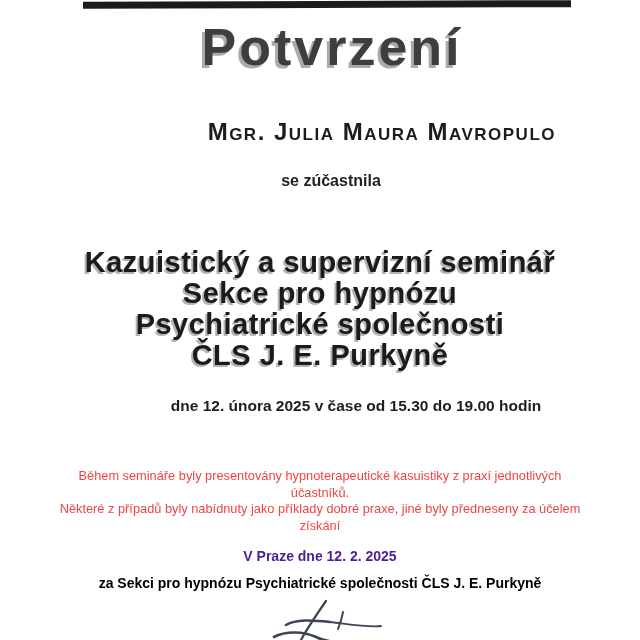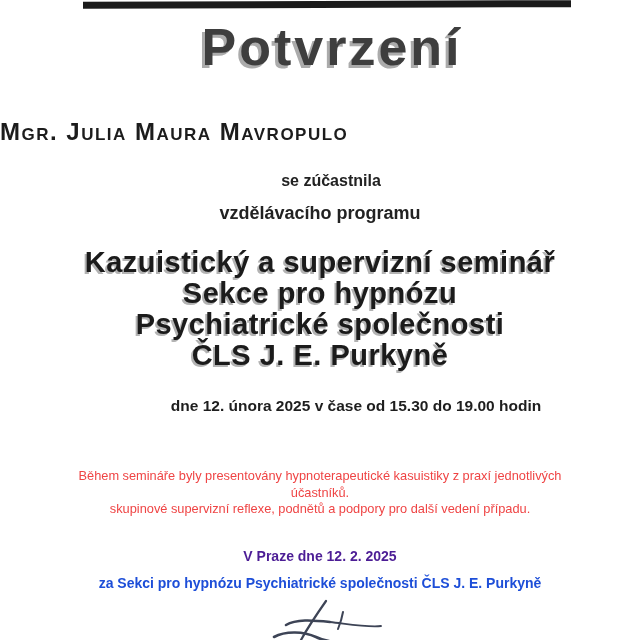--- a/index.html
+++ b/index.html
@@ -35,21 +35,21 @@
     font-weight: bold;
     letter-spacing: 3px;
     color: #3e3e3e;
     text-shadow: -3px 3px 0 #ababab;
   }
   .recipient-name {
     position: absolute;
     top: 118px;
     left: 0;
     width: 556px;
-    text-align: left;
+    text-align: right;
     font-size: 24px;
     font-weight: bold;
     font-variant: small-caps;
     letter-spacing: 1.5px;
     color: #1c1c1c;
   }
   .participation-line {
     position: absolute;
     top: 172px;
     left: 0;
@@ -117,21 +117,21 @@
     color: #4c1d95;
   }
   .issuer-line {
     position: absolute;
     top: 575px;
     left: 0;
     width: 640px;
     text-align: center;
     font-size: 14px;
     font-weight: bold;
-    color: #1d4ed8;
+    color: #000000;
   }
   .signature-wrap {
     position: absolute;
     top: 595px;
     left: 230px;
     width: 200px;
     height: 45px;
   }
   .signature-wrap svg {
     display: block;
@@ -150,36 +150,35 @@
 <div class="page">
 
   <div class="top-rule"></div>
 
   <div class="doc-title">Potvrzení</div>
 
   <div class="recipient-name">Mgr. Julia Maura Mavropulo</div>
 
   <div class="participation-line">se zúčastnila</div>
 
-  <div class="program-line">vzdělávacího programu</div>
 
   <div class="seminar-title">
     <div>Kazuistický a supervizní seminář</div>
     <div>Sekce pro hypnózu</div>
     <div>Psychiatrické společnosti</div>
     <div>ČLS J. E. Purkyně</div>
   </div>
 
   <div class="datetime-block">
     <div>dne 12. února 2025 v čase od 15.30 do 19.00 hodin</div>
   </div>
 
   <div class="description">
     <div>Během semináře byly presentovány hypnoterapeutické kasuistiky z praxí jednotlivých účastníků.</div>
-    <div>skupinové supervizní reflexe, podnětů a podpory pro další vedení případu.</div>
+    <div>Některé z případů byly nabídnuty jako příklady dobré praxe, jiné byly předneseny za účelem získání</div>
   </div>
 
   <div class="place-date-line">V Praze dne 12. 2. 2025</div>
 
   <div class="issuer-line">za Sekci pro hypnózu Psychiatrické společnosti ČLS J. E. Purkyně</div>
 
   <div class="signature-wrap">
     <svg viewBox="230 595 200 45" xmlns="http://www.w3.org/2000/svg">
 
       <path class="sig-stroke" stroke-width="2.2" d="M 326 601 C 319 611, 308 627, 301 640"></path>

